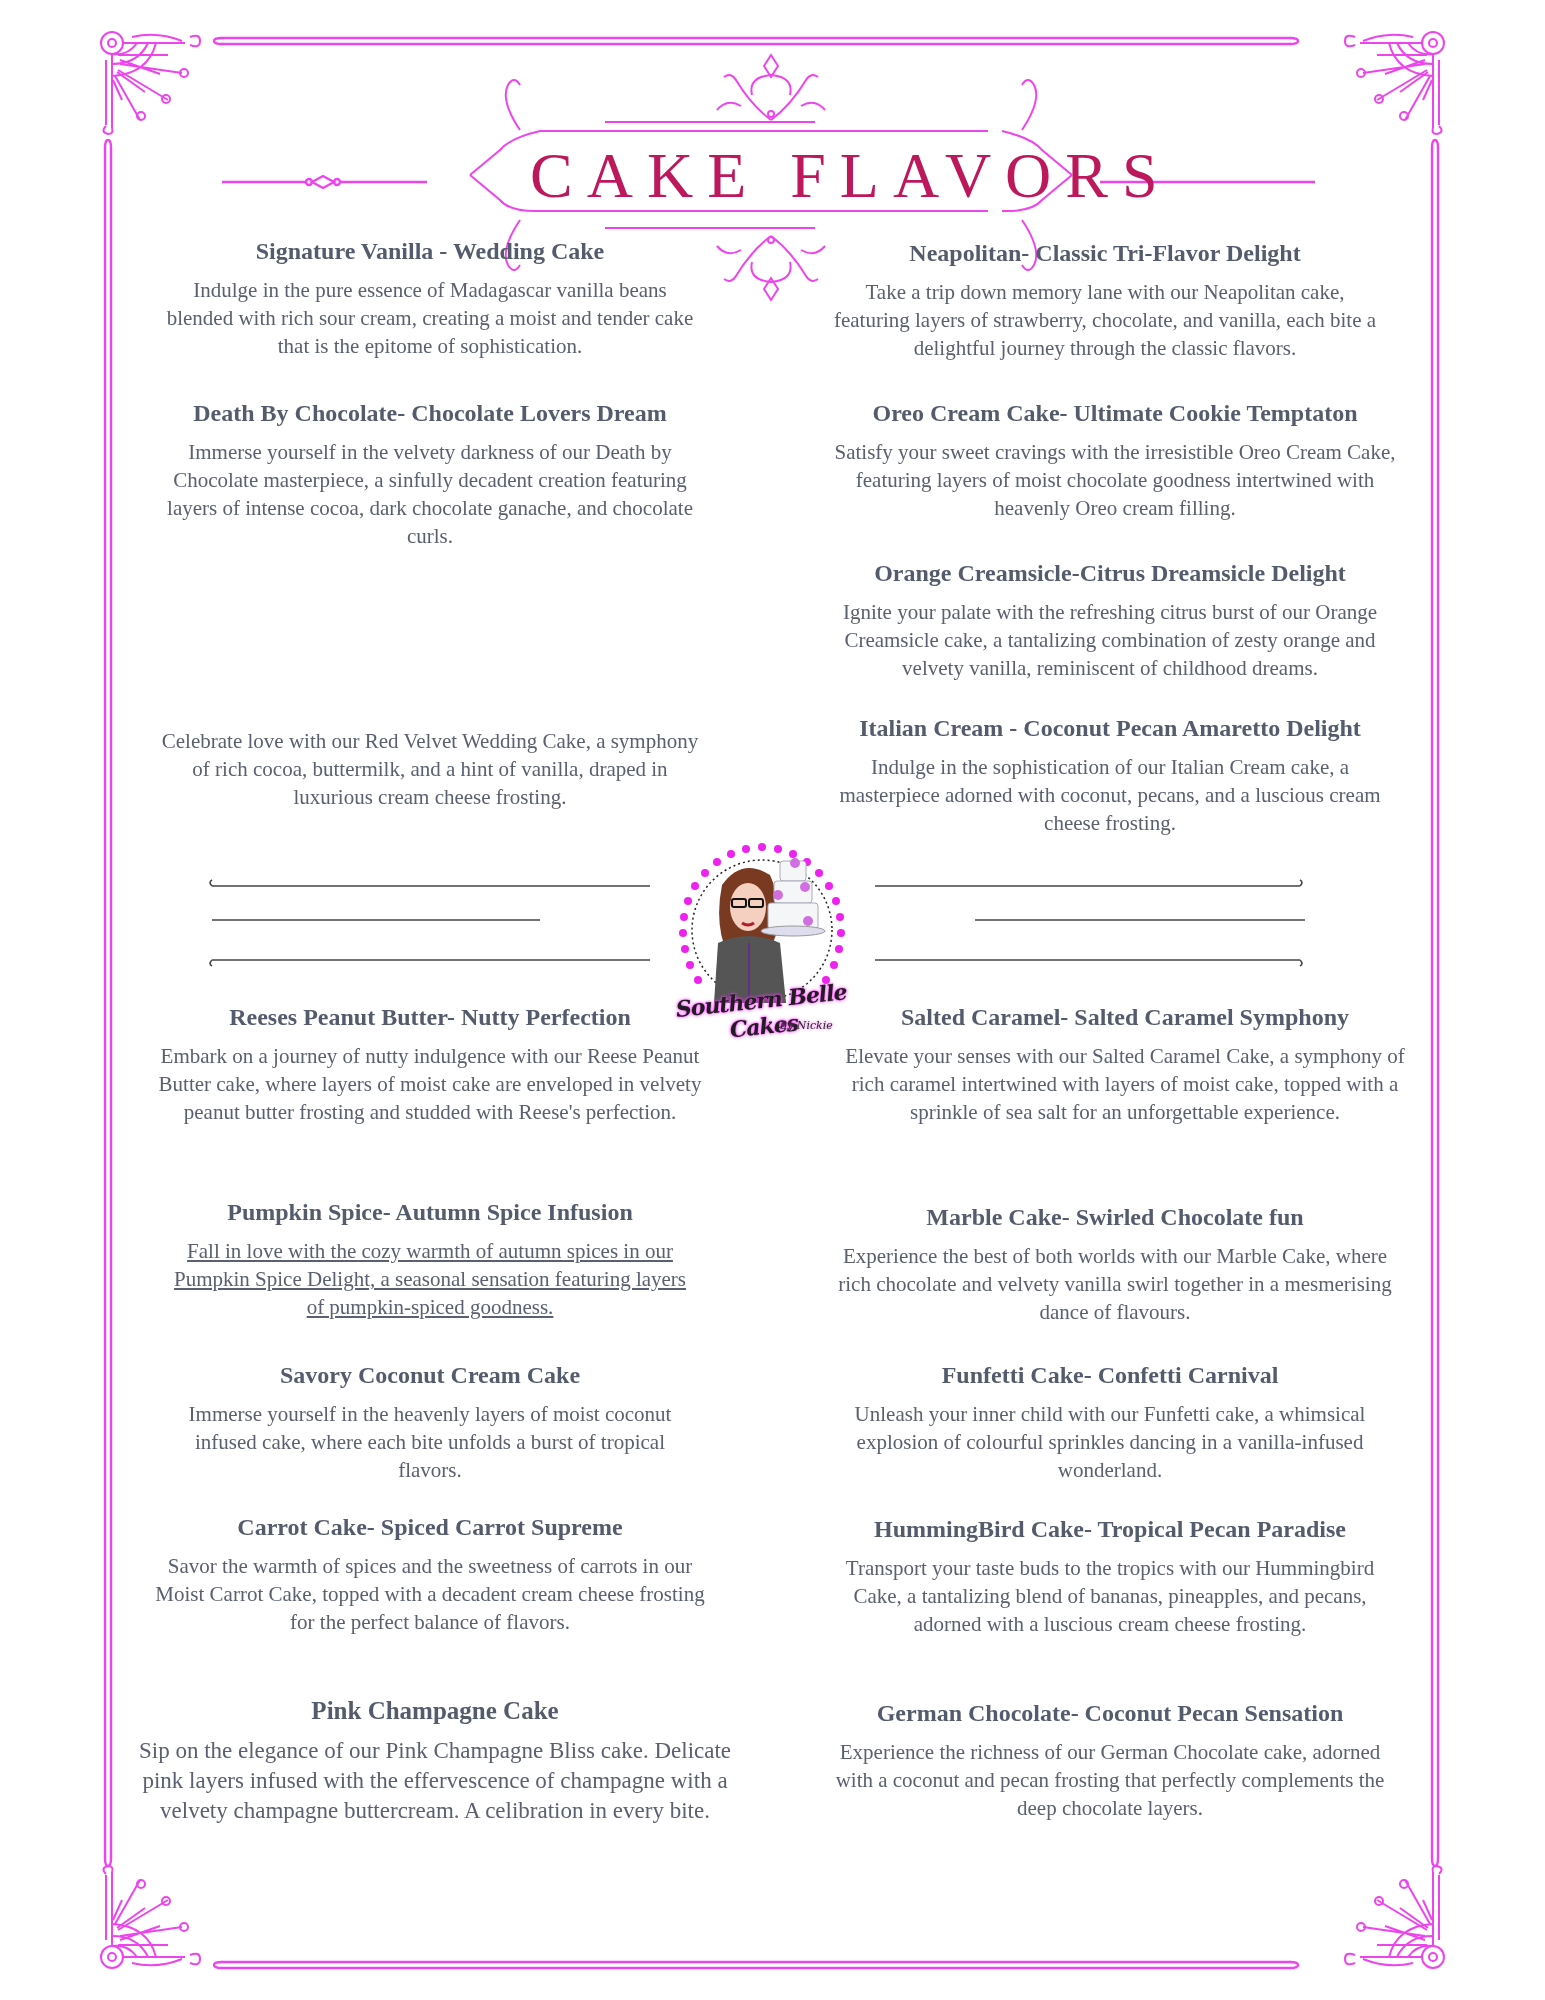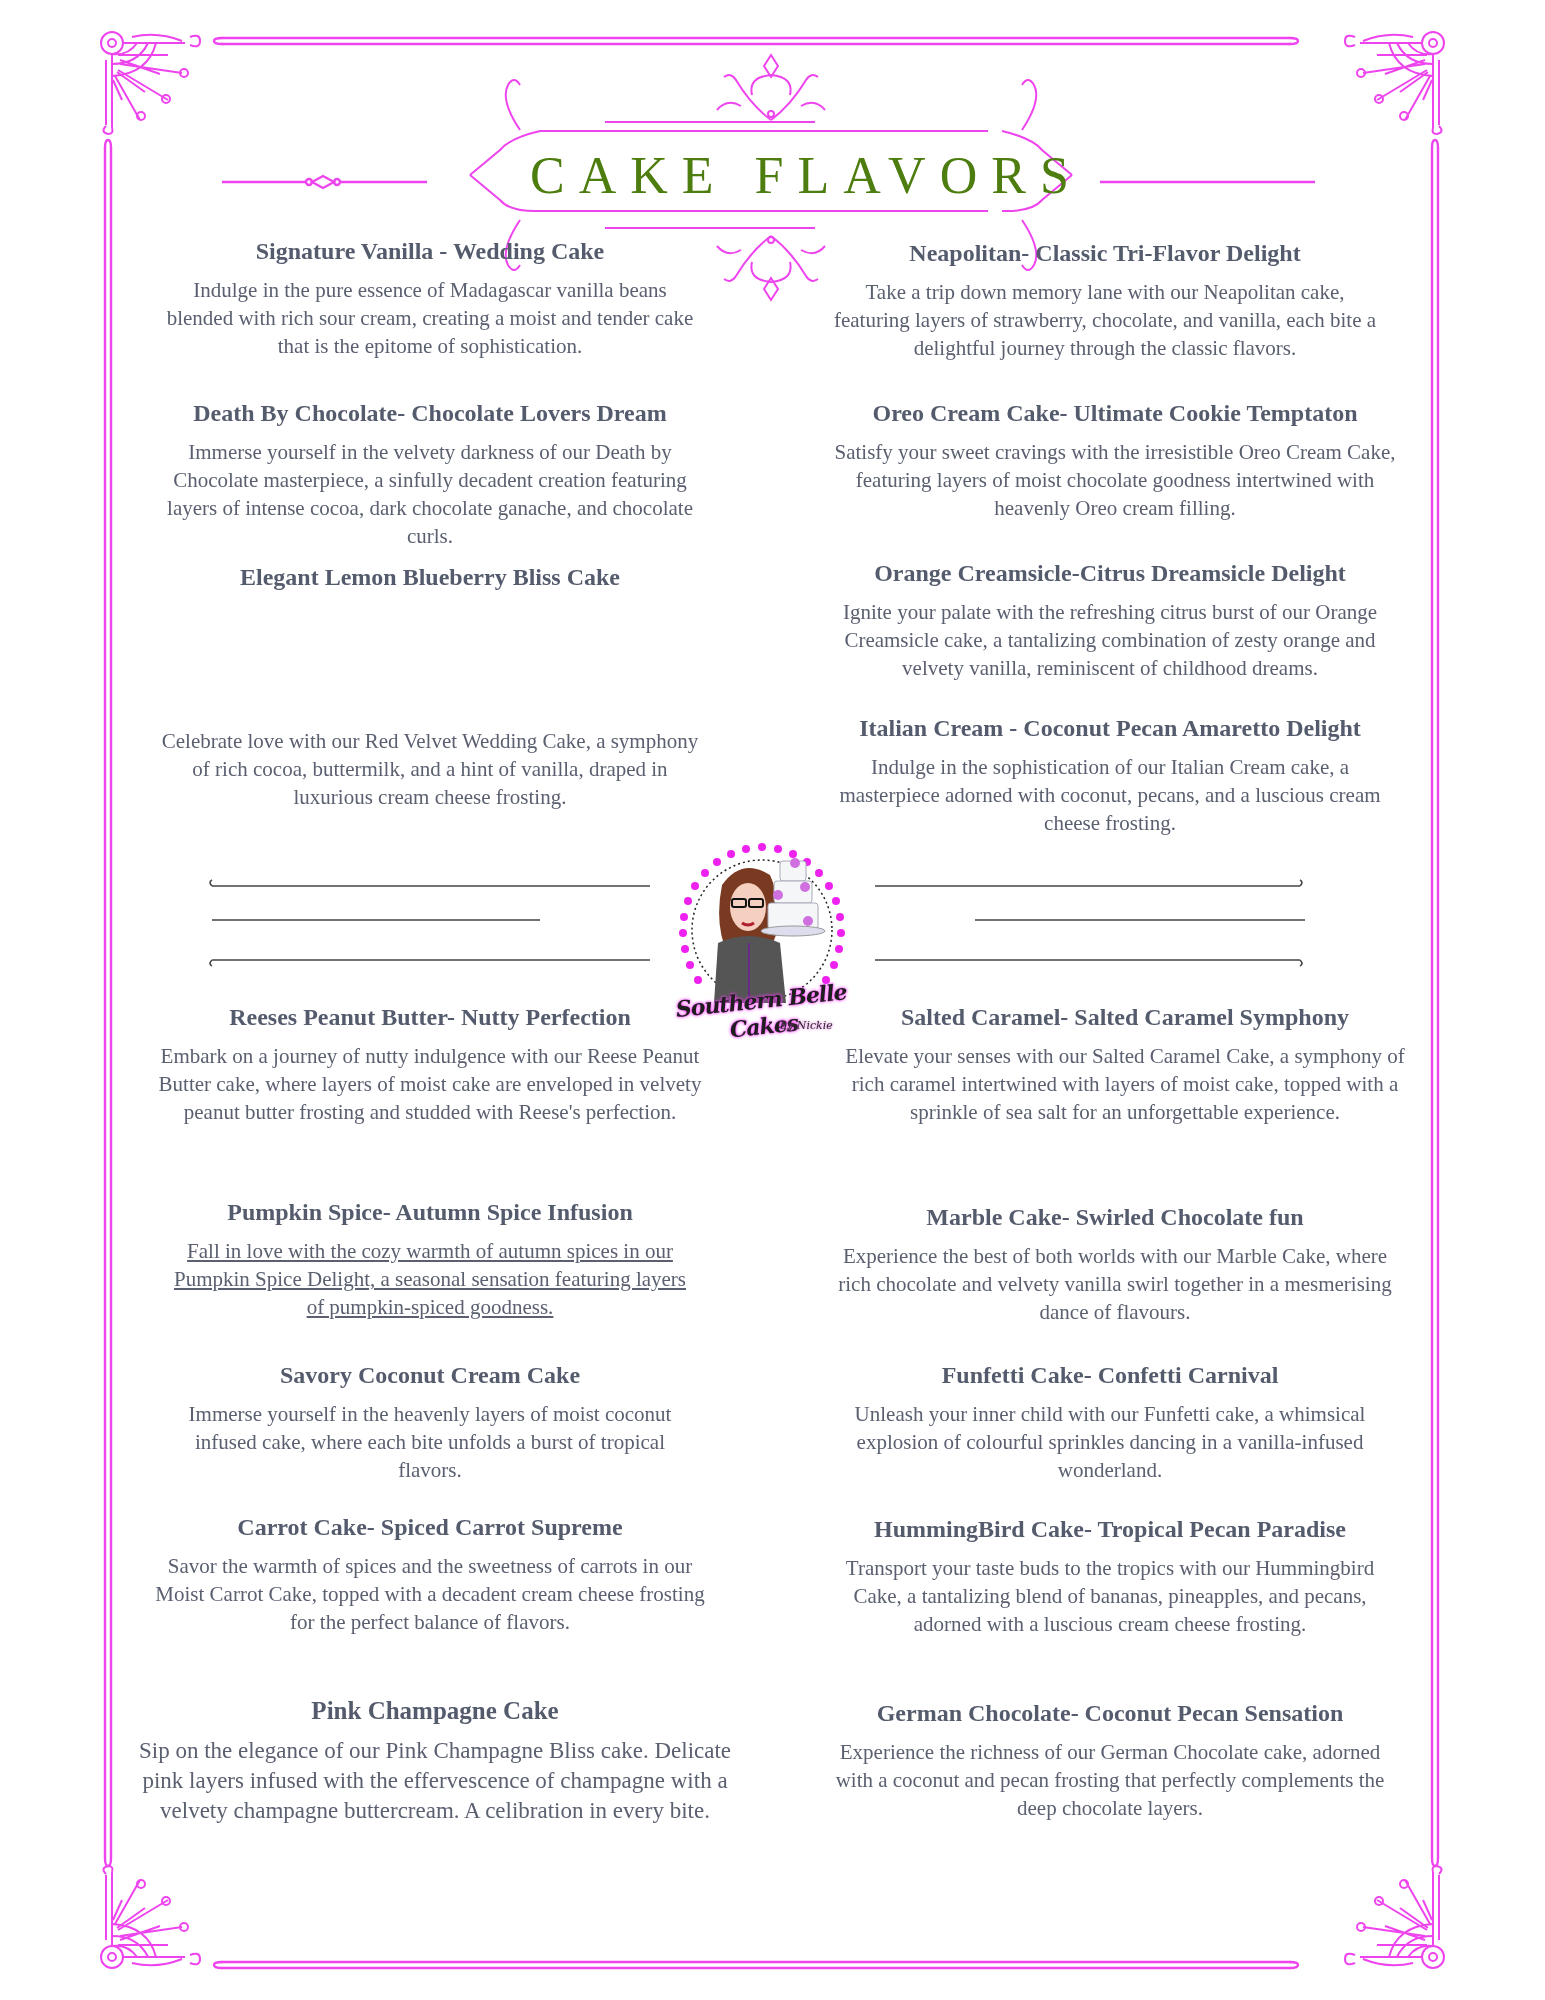--- a/index.html
+++ b/index.html
@@ -1,18 +1,18 @@
 <!DOCTYPE html>
 <html><head>
 <meta charset="utf-8">
 <style>
   html,body{margin:0;padding:0;background:#ffffff;}
   body{width:1545px;height:2000px;position:relative;overflow:hidden;font-family:"Liberation Serif","DejaVu Serif",serif;color:#535a6b;}
   svg.frame{position:absolute;left:0;top:0;width:1545px;height:2000px;}
-  .title{position:absolute;left:530px;top:146px;width:480px;text-align:right;font-family:"Liberation Serif","DejaVu Serif",serif;font-size:52px;letter-spacing:14px;color:#4d7c0f;font-weight:normal;line-height:60px;white-space:nowrap;}
+  .title{position:absolute;left:530px;top:146px;width:480px;text-align:right;font-family:"Liberation Serif","DejaVu Serif",serif;font-size:64px;letter-spacing:14px;color:#be185d;font-weight:normal;line-height:60px;white-space:nowrap;}
   .item{position:absolute;text-align:center;}
   .item h2{margin:0;font-family:"Liberation Serif","DejaVu Serif",serif;font-weight:bold;font-size:24px;line-height:30px;color:#545b6c;white-space:nowrap;}
   .item p{margin:10px 0 0 0;font-family:"Liberation Serif","DejaVu Serif",serif;font-size:21px;line-height:28px;color:#5a6070;}
   .item.big p{font-size:23px;line-height:30px;}
   .item.big h2{font-size:25px;}
   .logo{position:absolute;left:660px;top:835px;width:205px;height:210px;}
   .logo-text{position:absolute;left:0;top:152px;width:205px;text-align:center;font-family:"DejaVu Serif",serif;font-style:italic;font-weight:bold;font-size:22px;color:#1e1e1e;text-shadow:0 0 4px #ff40ff,0 0 2px #ff40ff;letter-spacing:-1px;transform:rotate(-6deg);}
   .logo-sub{position:absolute;left:120px;top:184px;font-family:"DejaVu Serif",serif;font-style:italic;font-size:11px;color:#2a2a2a;text-shadow:0 0 3px #e040e0;}
 </style>
 </head>
@@ -113,21 +113,20 @@
 
 <div class="item" style="left:150px;top:236px;width:560px;">
   <h2>Signature Vanilla - Wedding Cake</h2>
   <p style="padding:0 8px;">Indulge in the pure essence of Madagascar vanilla beans blended with rich sour cream, creating a moist and tender cake that is the epitome of sophistication.</p>
 </div>
 <div class="item" style="left:150px;top:398px;width:560px;">
   <h2>Death By Chocolate- Chocolate Lovers Dream</h2>
   <p style="padding:0 10px;">Immerse yourself in the velvety darkness of our Death by Chocolate masterpiece, a sinfully decadent creation featuring layers of intense cocoa, dark chocolate ganache, and chocolate curls.</p>
 </div>
 <div class="item" style="left:150px;top:562px;width:560px;">
-  <h2>Elegant Lemon Blueberry Bliss Cake</h2>
 </div>
 <div class="item" style="left:140px;top:717px;width:580px;">
   <p style="padding:0 20px;">Celebrate love with our Red Velvet Wedding Cake, a symphony of rich cocoa, buttermilk, and a hint of vanilla, draped in luxurious cream cheese frosting.</p>
 </div>
 <div class="item" style="left:140px;top:1002px;width:580px;">
   <h2>Reeses Peanut Butter- Nutty Perfection</h2>
   <p>Embark on a journey of nutty indulgence with our Reese Peanut Butter cake, where layers of moist cake are enveloped in velvety peanut butter frosting and studded with Reese's perfection.</p>
 </div>
 <div class="item" style="left:150px;top:1197px;width:560px;">
   <h2>Pumpkin Spice- Autumn Spice Infusion</h2>

